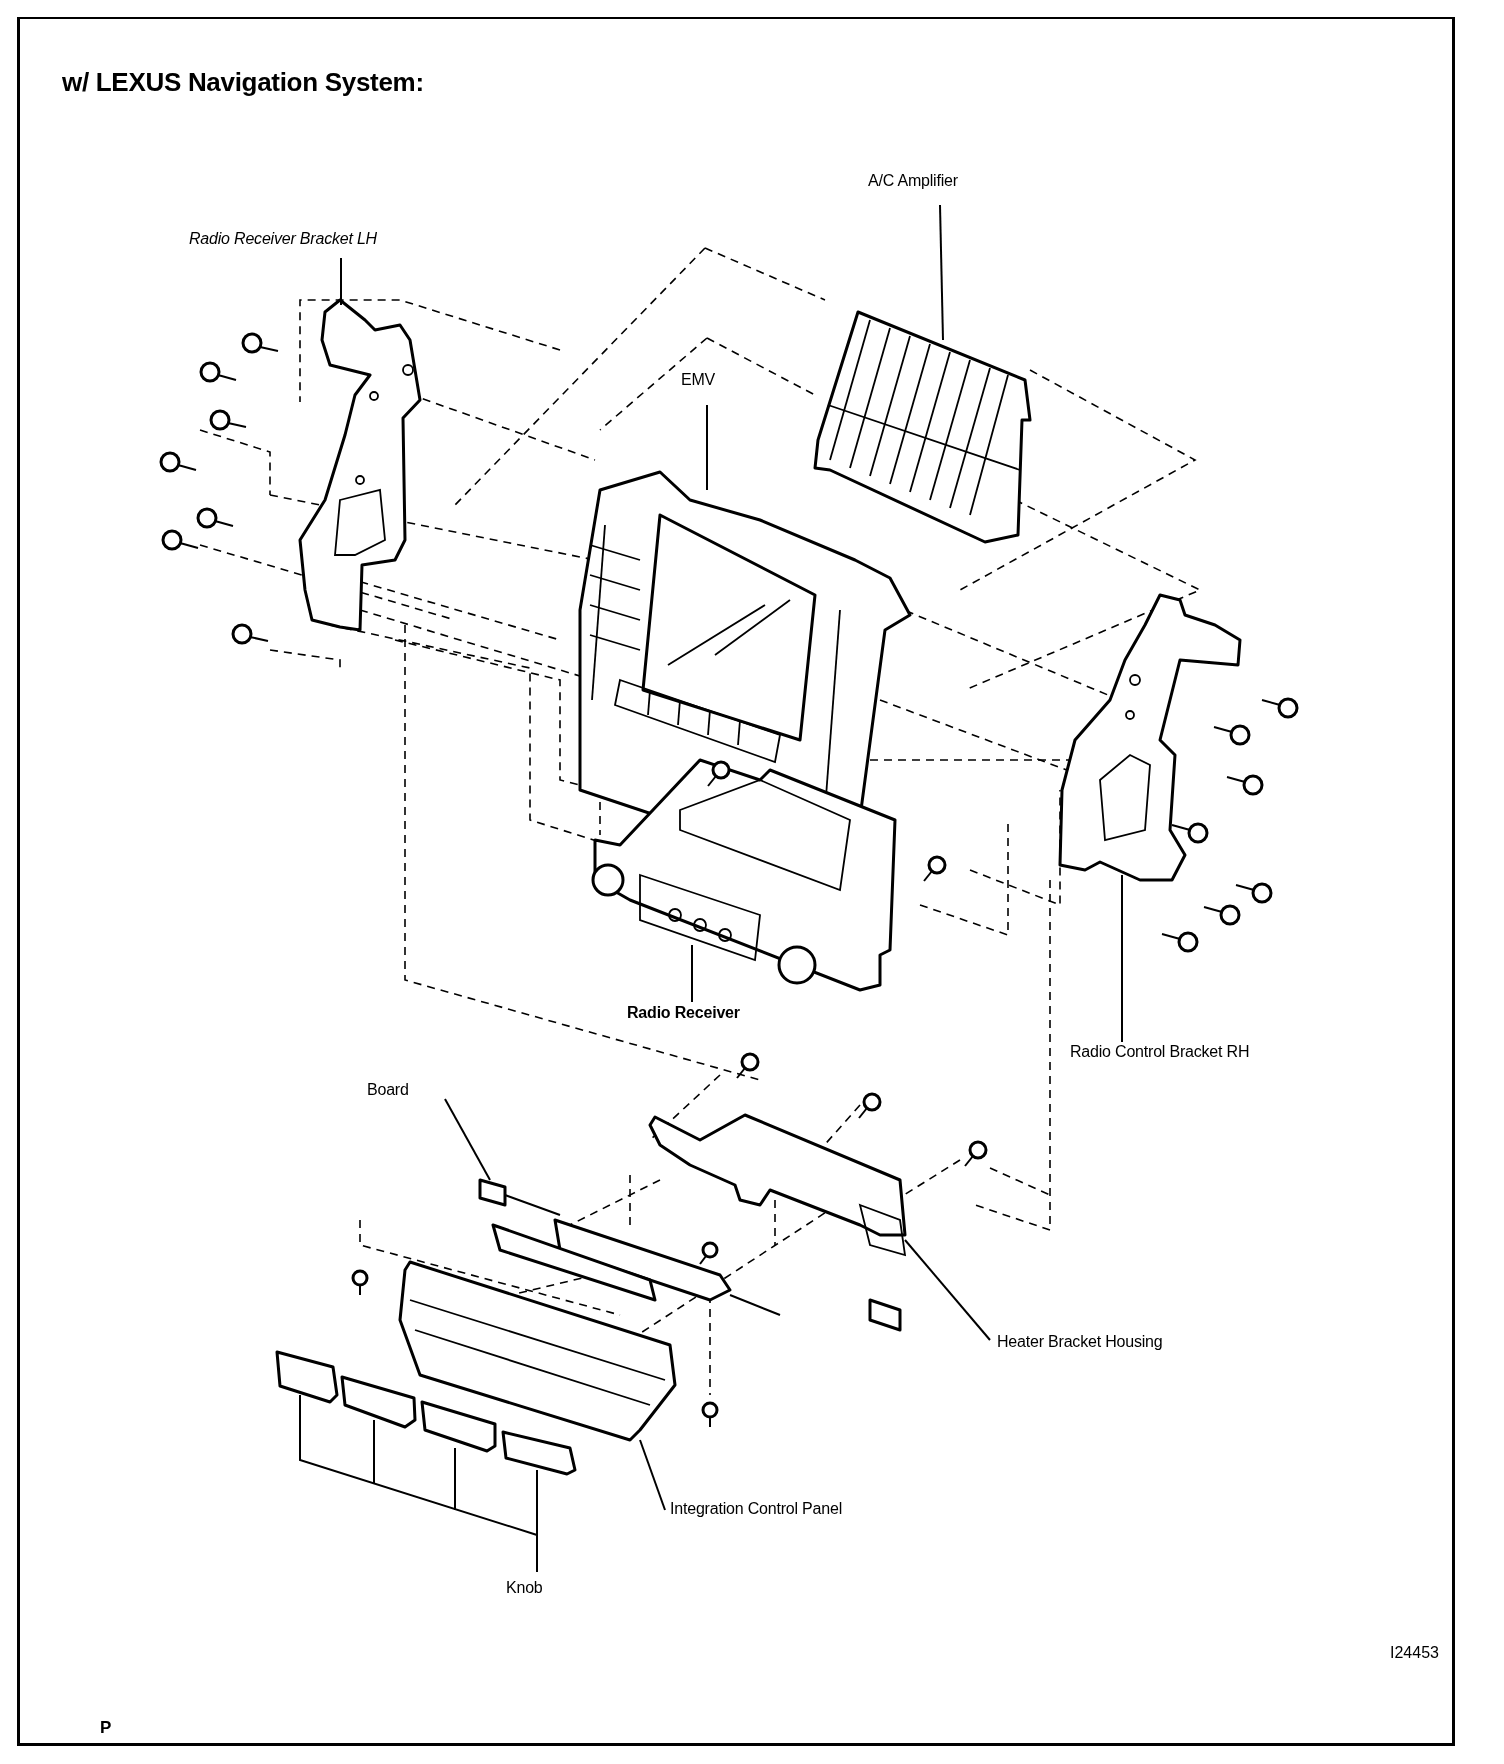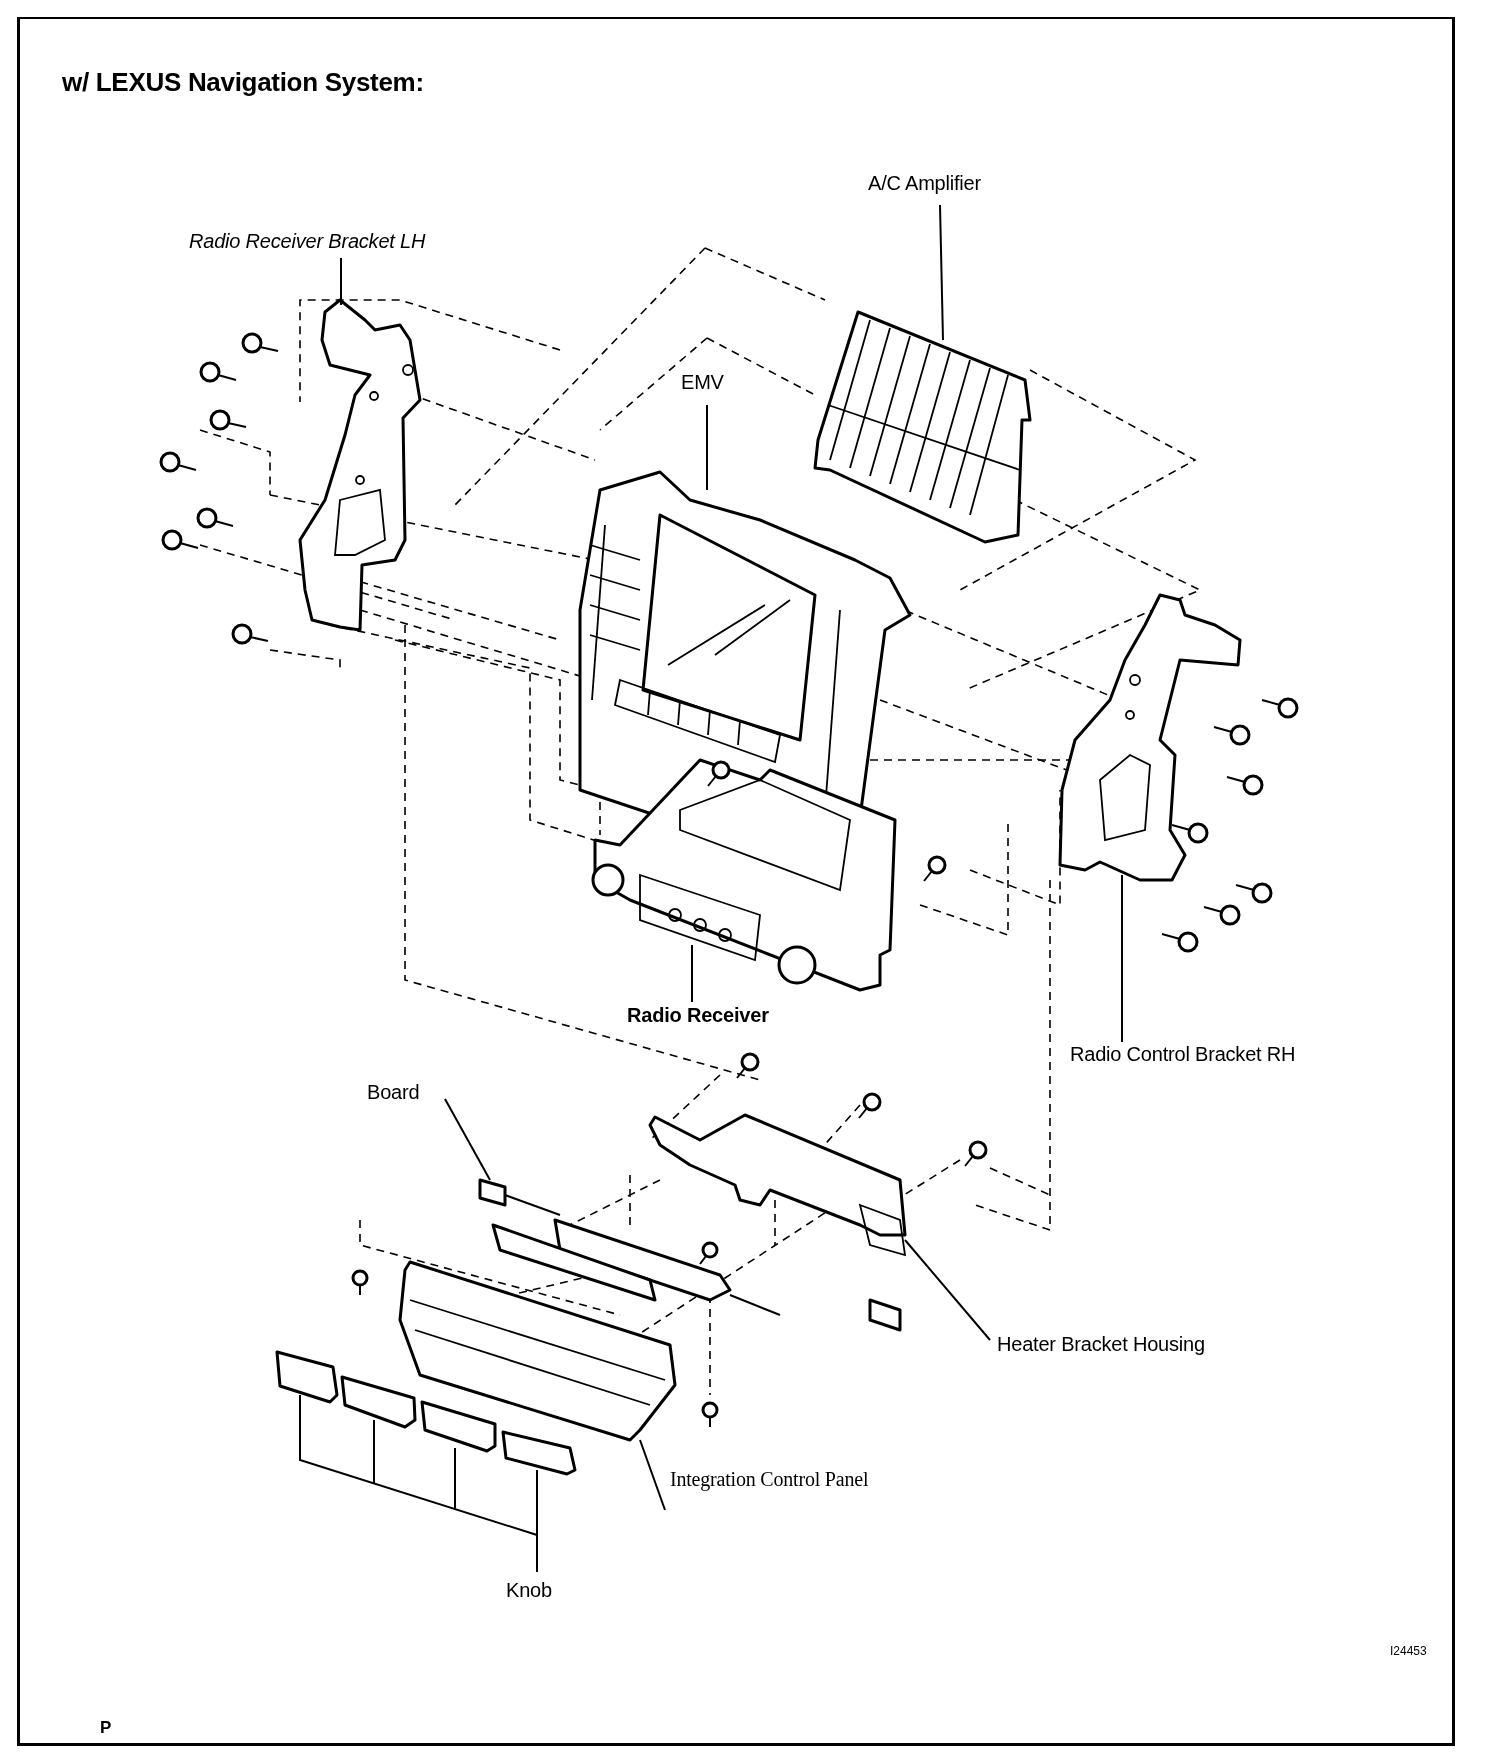--- a/index.html
+++ b/index.html
@@ -1,19 +1,19 @@
 <!DOCTYPE html>
 <html><head>
 <meta charset="utf-8">
 <style>
   html,body{margin:0;padding:0;background:#fff;}
   body{width:1504px;height:1764px;position:relative;overflow:hidden;font-family:"Liberation Sans",sans-serif;color:#000;}
   #frame{position:absolute;left:17px;top:17px;width:1438px;height:1729px;border:3px solid #000;border-top-width:2px;box-sizing:border-box;}
   .title{position:absolute;left:62px;top:30px;font-weight:bold;font-size:26px;letter-spacing:-0.3px;margin-top:37px;}
-  .lbl{position:absolute;font-size:20px;white-space:nowrap;letter-spacing:-0.2px;}
+  .lbl{position:absolute;font-size:16px;white-space:nowrap;letter-spacing:-0.2px;}
   .corner{position:absolute;font-size:17px;}
   svg{position:absolute;left:0;top:0;}
   .part{fill:#fff;stroke:#000;stroke-width:3;stroke-linejoin:round;}
   .thin{fill:none;stroke:#000;stroke-width:1.8;}
   .dash{fill:none;stroke:#000;stroke-width:1.6;stroke-dasharray:8 6;}
   .lead{fill:none;stroke:#000;stroke-width:2;}
 </style>
 </head>
 <body>
 
@@ -213,17 +213,17 @@
   </g>
 </svg>
 
 <div class="lbl" style="left:868px;top:172px;">A/C Amplifier</div>
 <div class="lbl" style="left:189px;top:230px;font-style:italic;">Radio Receiver Bracket LH</div>
 <div class="lbl" style="left:681px;top:371px;">EMV</div>
 <div class="lbl" style="left:627px;top:1004px;font-weight:bold;">Radio Receiver</div>
 <div class="lbl" style="left:1070px;top:1043px;">Radio Control Bracket RH</div>
 <div class="lbl" style="left:367px;top:1081px;">Board</div>
 <div class="lbl" style="left:997px;top:1333px;">Heater Bracket Housing</div>
-<div class="lbl" style="left:670px;top:1468px;font-family:Liberation Serif, serif;">Integration Control Panel</div>
+<div class="lbl" style="left:670px;top:1500px;">Integration Control Panel</div>
 <div class="lbl" style="left:506px;top:1579px;">Knob</div>
 
 <div class="corner" style="left:100px;top:1718px;font-weight:bold;">P</div>
-<div class="corner" style="left:1390px;top:1644px;font-size:12px;">I24453</div>
+<div class="corner" style="left:1390px;top:1644px;font-size:16px;">I24453</div>
 
 </body></html>

